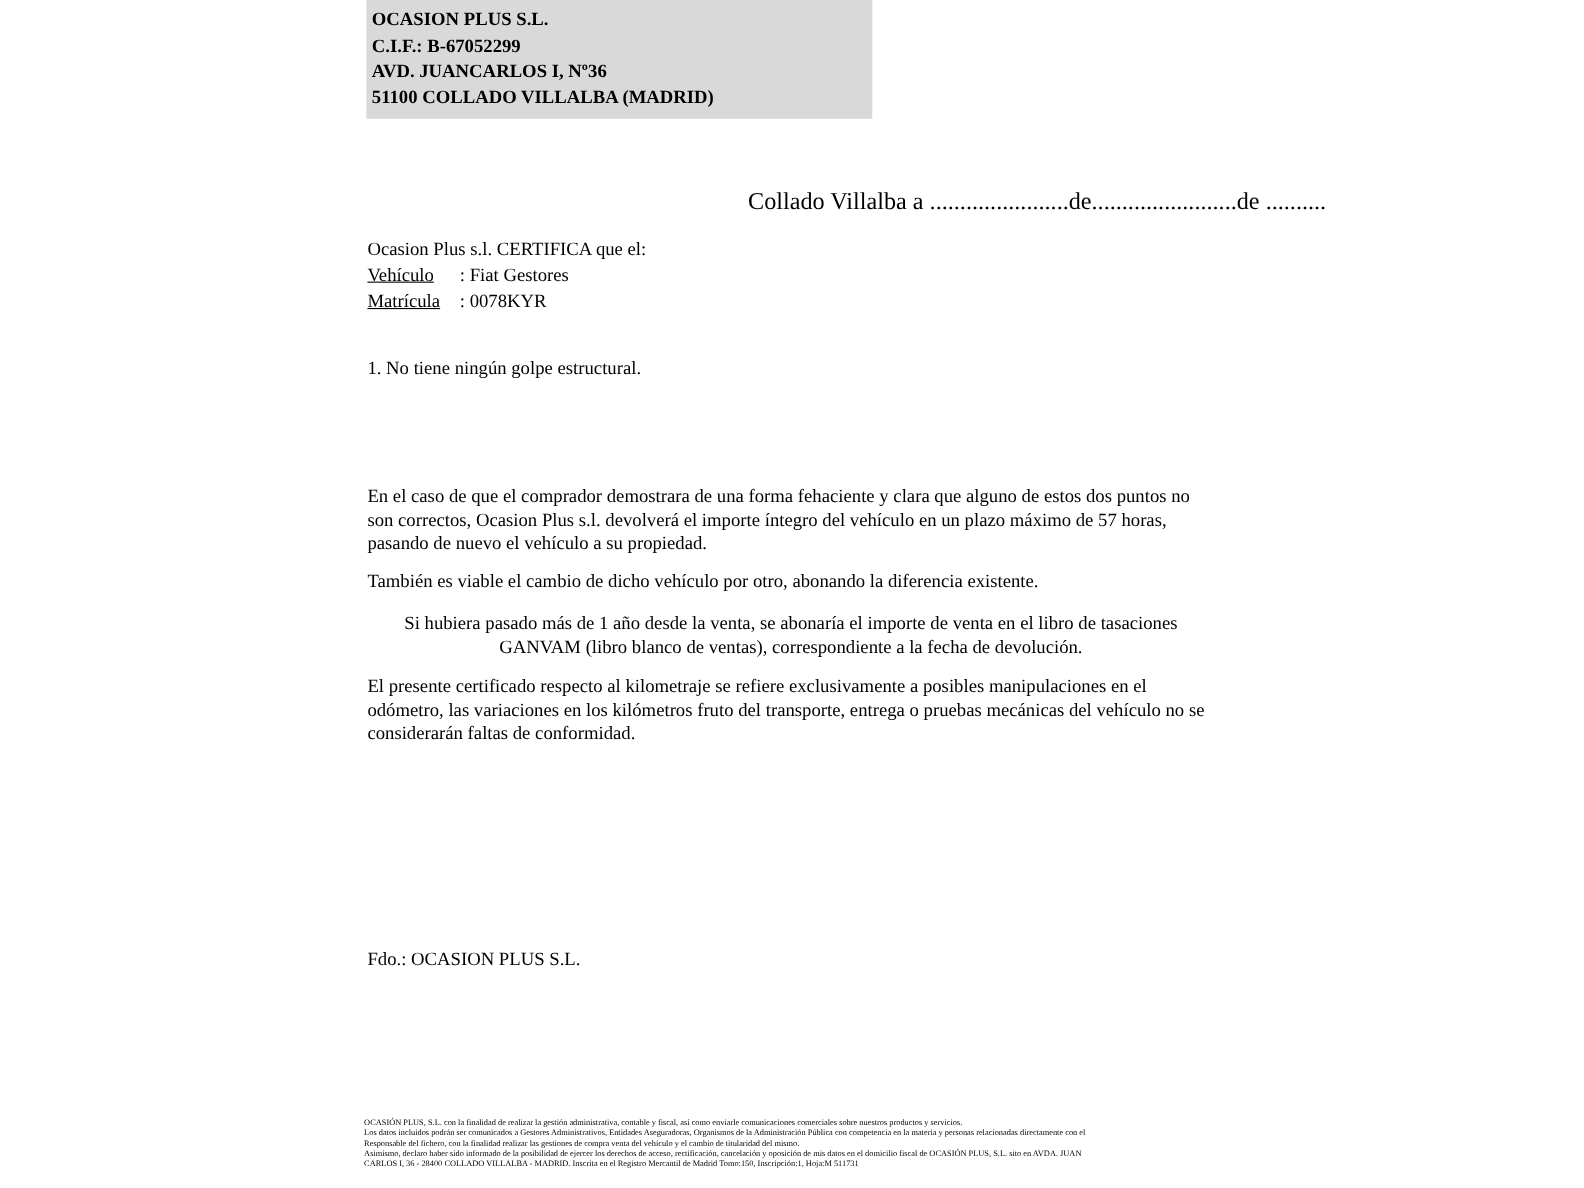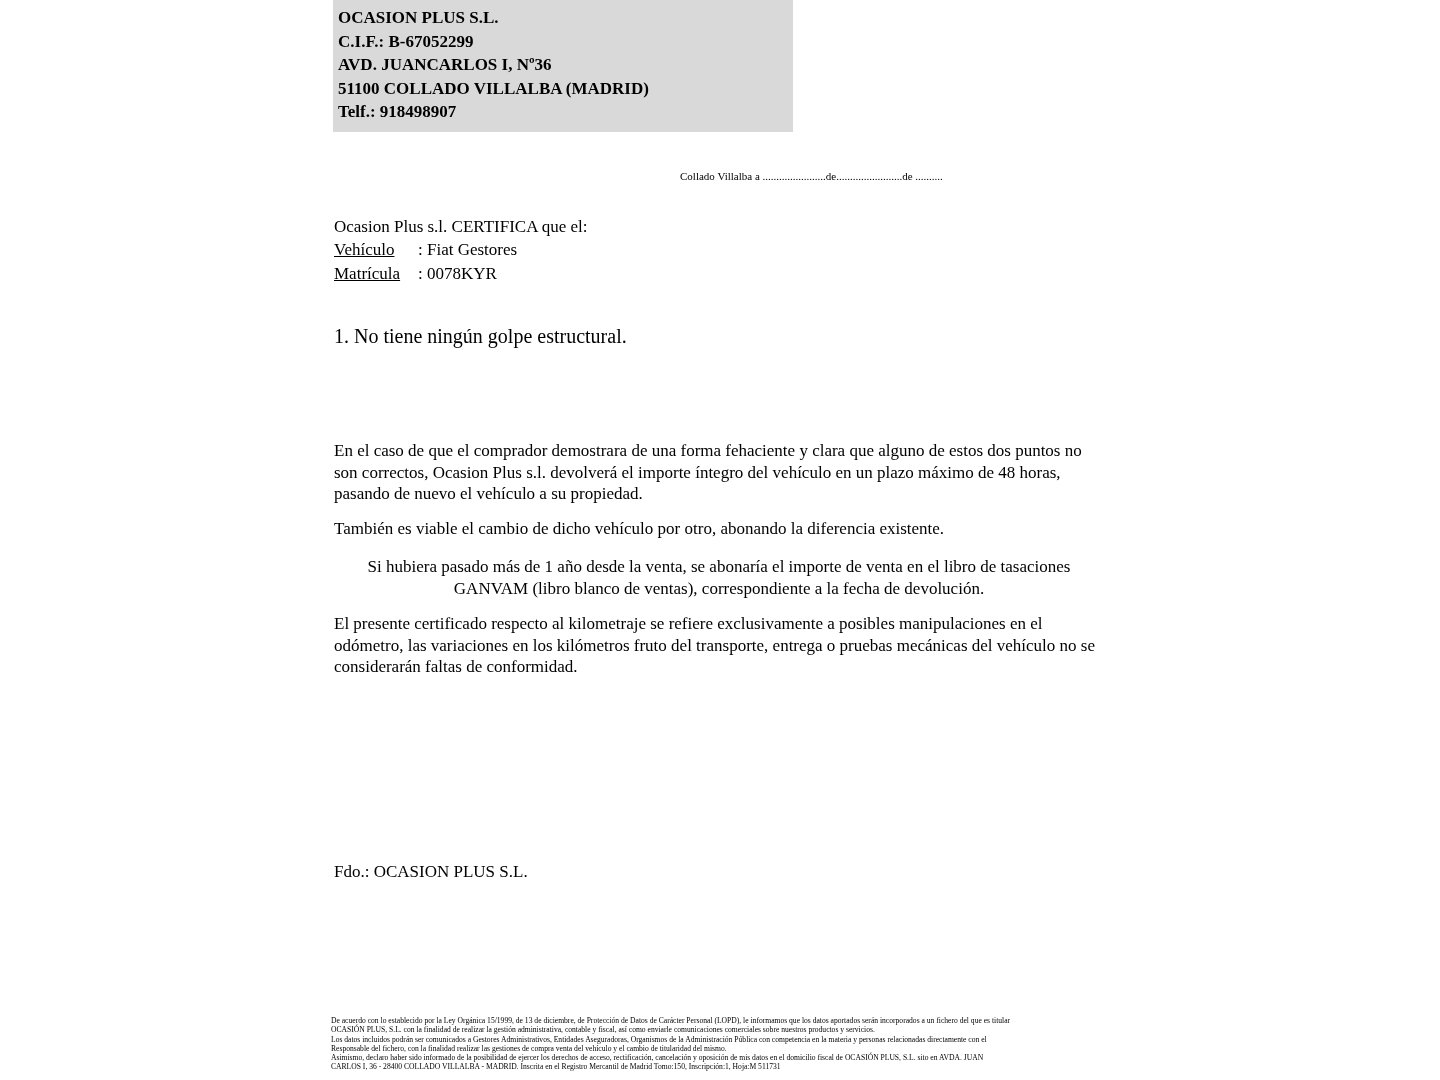--- a/index.html
+++ b/index.html
@@ -37,21 +37,21 @@
     line-height: 23.5px;
     padding-left: 5px;
     white-space: nowrap;
   }
 
   
   .datecity {
     position: absolute;
     left: 680px;
     top: 170px;
-    font-size: 11px;
+    font-size: 22px;
     white-space: nowrap;
   }
 
   
   .certify {
     position: absolute;
     left: 334px;
     top: 215px;
     font-size: 17px;
   }
@@ -69,21 +69,21 @@
     text-decoration: underline;
   }
   .kv .v {
     white-space: pre;
   }
 
   
   .point {
     position: absolute;
     left: 334px;
-    font-size: 20px;
+    font-size: 17px;
     white-space: nowrap;
   }
   .point1 { top: 325px; }
   .point2 { top: 363px; }
 
   
   .para {
     position: absolute;
     left: 334px;
     width: 770px;
@@ -123,48 +123,46 @@
 </head>
 <body>
 
 <div class="page">
 
   <div class="letterhead">
     <div class="line">OCASION PLUS S.L.</div>
     <div class="line">C.I.F.: B-67052299</div>
     <div class="line">AVD. JUANCARLOS I, Nº36</div>
     <div class="line">51100 COLLADO VILLALBA (MADRID)</div>
-    <div class="line">Telf.: 918498907</div>
   </div>
 
   <div class="datecity">Collado Villalba a .......................de........................de ..........</div>
 
   <div class="certify">
     <div class="intro">Ocasion Plus s.l. CERTIFICA que el:</div>
     <div class="kv">
       <span class="k">Vehículo</span>
       <span class="v">: Fiat Gestores</span>
     </div>
     <div class="kv">
       <span class="k">Matrícula</span>
       <span class="v">: 0078KYR</span>
     </div>
   </div>
 
   <div class="point point1">1. No tiene ningún golpe estructural.</div>
 
-  <div class="para p1">En el caso de que el comprador demostrara de una forma fehaciente y clara que alguno de estos dos puntos no son correctos, Ocasion Plus s.l. devolverá el importe íntegro del vehículo en un plazo máximo de 48 horas, pasando de nuevo el vehículo a su propiedad.</div>
+  <div class="para p1">En el caso de que el comprador demostrara de una forma fehaciente y clara que alguno de estos dos puntos no son correctos, Ocasion Plus s.l. devolverá el importe íntegro del vehículo en un plazo máximo de 57 horas, pasando de nuevo el vehículo a su propiedad.</div>
   <div class="para p2">También es viable el cambio de dicho vehículo por otro, abonando la diferencia existente.</div>
   <div class="para p3">Si hubiera pasado más de 1 año desde la venta, se abonaría el importe de venta en el libro de tasaciones GANVAM (libro blanco de ventas), correspondiente a la fecha de devolución.</div>
   <div class="para p4">El presente certificado respecto al kilometraje se refiere exclusivamente a posibles manipulaciones en el odómetro, las variaciones en los kilómetros fruto del transporte, entrega o pruebas mecánicas del vehículo no se considerarán faltas de conformidad.</div>
 
   <div class="signature">Fdo.: OCASION PLUS S.L.</div>
 
   <div class="footer">
-    <p>De acuerdo con lo establecido por la Ley Orgánica 15/1999, de 13 de diciembre, de Protección de Datos de Carácter Personal (LOPD), le informamos que los datos aportados serán incorporados a un fichero del que es titular</p>
     <p>OCASIÓN PLUS, S.L. con la finalidad de realizar la gestión administrativa, contable y fiscal, así como enviarle comunicaciones comerciales sobre nuestros productos y servicios.</p>
     <p>Los datos incluidos podrán ser comunicados a Gestores Administrativos, Entidades Aseguradoras, Organismos de la Administración Pública con competencia en la materia y personas relacionadas directamente con el</p>
     <p>Responsable del fichero, con la finalidad realizar las gestiones de compra venta del vehículo y el cambio de titularidad del mismo.</p>
     <p>Asimismo, declaro haber sido informado de la posibilidad de ejercer los derechos de acceso, rectificación, cancelación y oposición de mis datos en el domicilio fiscal de OCASIÓN PLUS, S.L. sito en AVDA. JUAN</p>
     <p>CARLOS I, 36 - 28400 COLLADO VILLALBA - MADRID. Inscrita en el Registro Mercantil de Madrid Tomo:150, Inscripción:1, Hoja:M 511731</p>
   </div>
 
 </div>
 
 </body></html>

